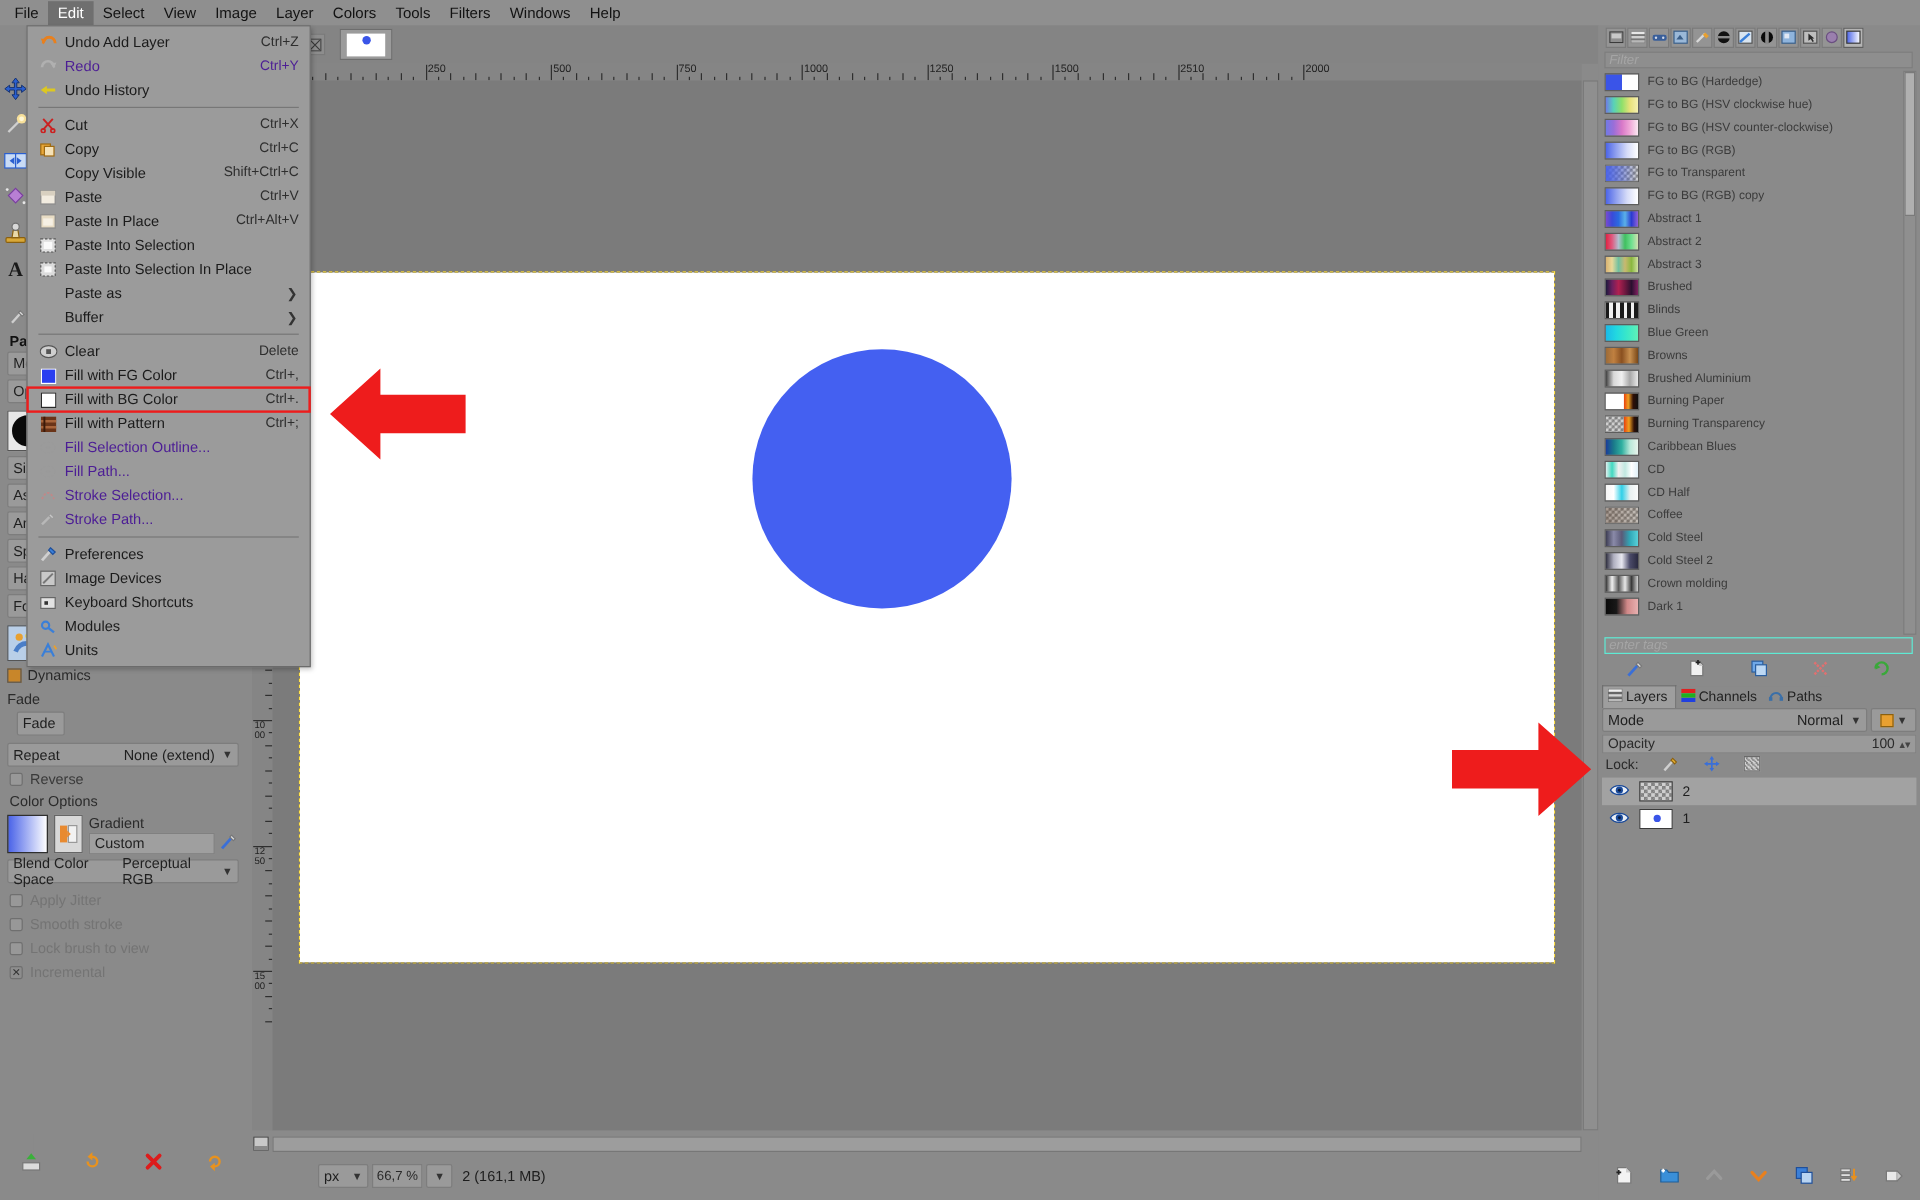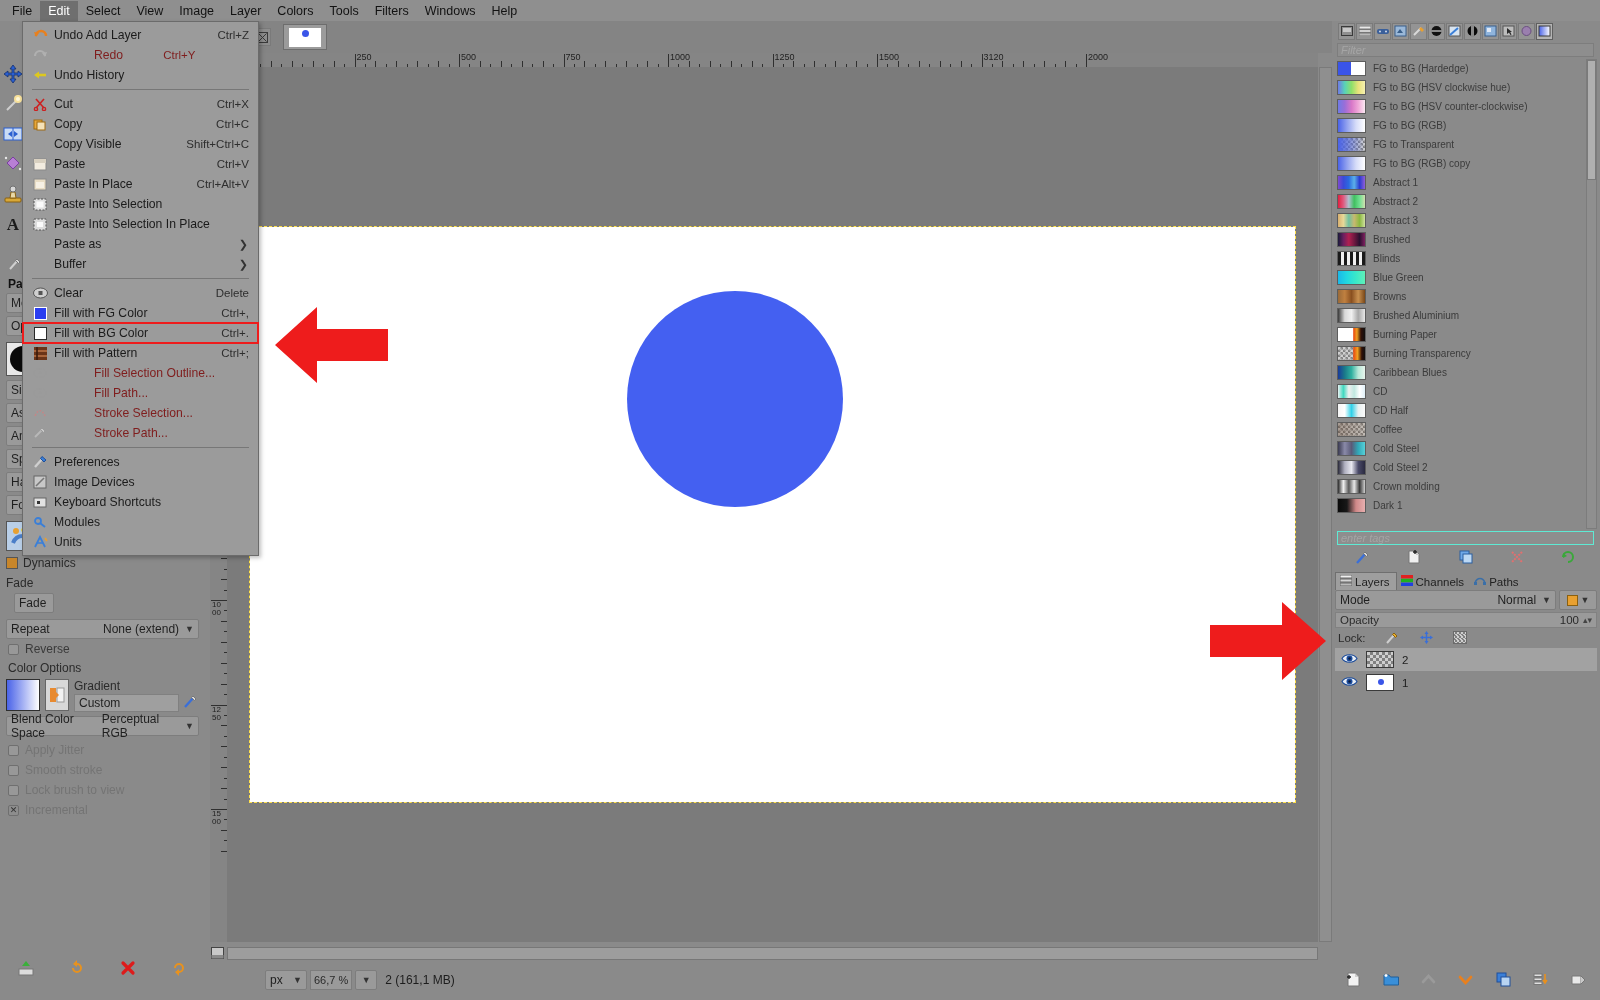--- a/index.html
+++ b/index.html
@@ -161,21 +161,21 @@
   .editmenu {
     position: absolute; left: 22px; top: 21px; width: 237px;
     background: #9b9b9b; border: 1px solid #6b6b6b;
     z-index: 80; padding: 3px 0;
     box-shadow: 2px 2px 4px rgba(0,0,0,0.25);
   }
   .emi { display: flex; align-items: center; height: 20px; position: relative; padding-left: 8px; }
   .emi .ico { width: 18px; height: 16px; display:flex; align-items:center; justify-content:center; flex: 0 0 auto; margin-right: 5px; }
   .emi .lbl { font-size: 12.2px; color: #1b1b1b; white-space: nowrap; }
   .emi .acc { margin-left: auto; font-size: 11.5px; color: #2e2e2e; padding-right: 9px; }
-  .emi.dim .lbl, .emi.dim .acc { color: #7f1d1d; margin-left: 40px; }
+  .emi.dim .lbl, .emi.dim .acc { color: #4c1d95; }
   .emi .sub { margin-left: auto; padding-right: 10px; font-size: 11px; color: #333; }
   .emi.highlight { outline: 2px solid #ee1c1c; outline-offset: -1px; z-index: 3; }
   .emsep { height: 1px; background: #777; margin: 4px 9px; }
 
   
   .arrow { position: absolute; z-index: 90; }
 </style>
 </head>
 <body>
 
@@ -490,21 +490,21 @@
         <div class="rtick" style="left: 660.45px; height: 3px;"></div>
         <div class="rtick" style="left: 670.9px; height: 6px;"></div>
         <div class="rtick" style="left: 681.35px; height: 3px;"></div>
         <div class="rtick" style="left: 691.8px; height: 6px;"></div>
         <div class="rtick" style="left: 702.25px; height: 3px;"></div>
         <div class="rtick" style="left: 712.7px; height: 6px;"></div>
         <div class="rtick" style="left: 723.15px; height: 3px;"></div>
         <div class="rtick" style="left: 733.6px; height: 6px;"></div>
         <div class="rtick" style="left: 744.05px; height: 3px;"></div>
         <div class="rtick" style="left: 754.5px; height: 13px;"></div>
-        <div class="rlbl" style="left: 756.5px;">3120</div>
+        <div class="rlbl" style="left: 756.5px;">2510</div>
         <div class="rtick" style="left: 764.95px; height: 3px;"></div>
         <div class="rtick" style="left: 775.4px; height: 6px;"></div>
         <div class="rtick" style="left: 785.85px; height: 3px;"></div>
         <div class="rtick" style="left: 796.3px; height: 6px;"></div>
         <div class="rtick" style="left: 806.75px; height: 3px;"></div>
         <div class="rtick" style="left: 817.2px; height: 6px;"></div>
         <div class="rtick" style="left: 827.65px; height: 3px;"></div>
         <div class="rtick" style="left: 838.1px; height: 6px;"></div>
         <div class="rtick" style="left: 848.55px; height: 3px;"></div>
         <div class="rtick" style="left: 859px; height: 13px;"></div>

